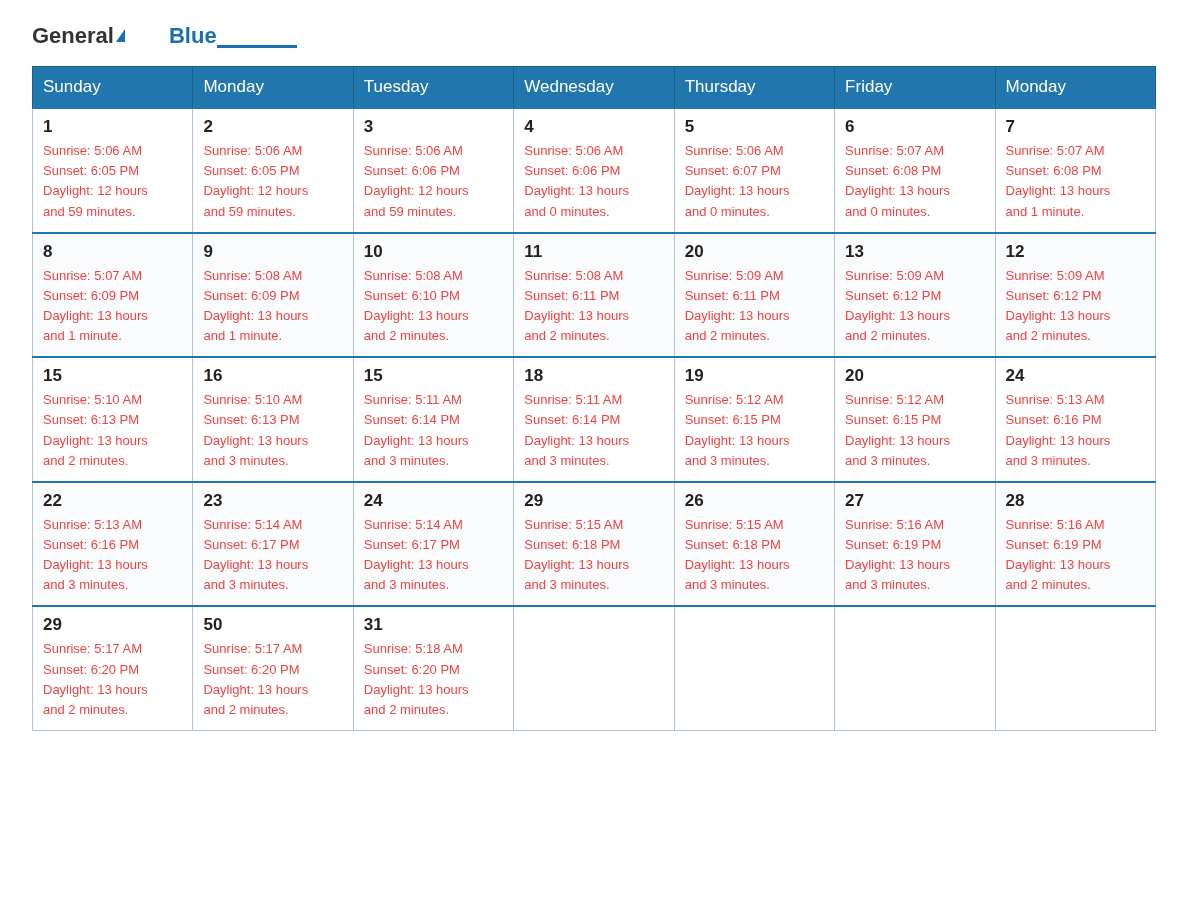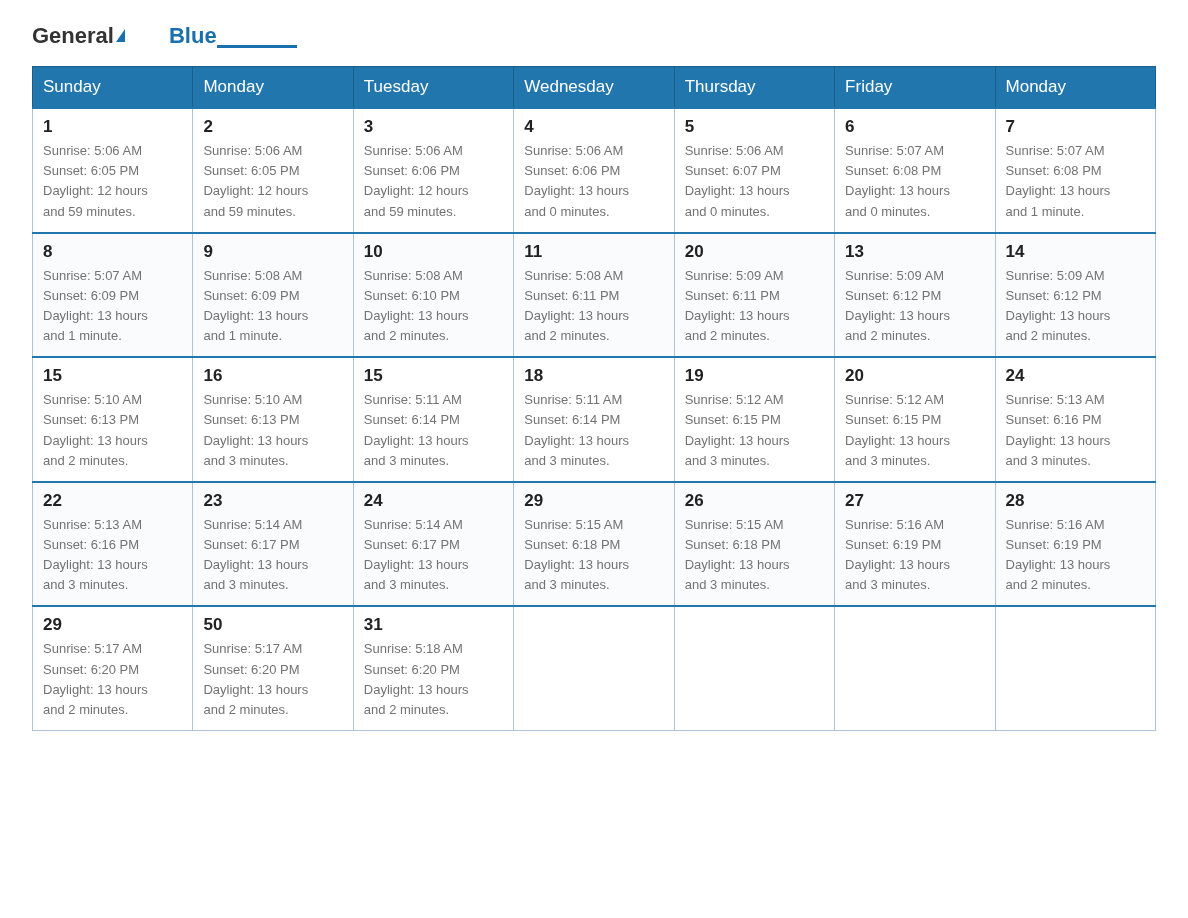--- a/index.html
+++ b/index.html
@@ -73,21 +73,21 @@
     }
     tbody tr td .day-num {
       font-size: 17px;
       font-weight: bold;
       color: #222;
       display: block;
       margin-bottom: 4px;
     }
     tbody tr td .day-info {
       font-size: 13px;
-      color: #737373;
+      color: #ef4444;
       line-height: 1.55;
     }
     tbody tr:nth-child(even) td {
       background: #f9fbfd;
     }
     .empty-cell {
       background: #fff !important;
     }
     
     tbody tr {
@@ -176,21 +176,21 @@
         </td>
         <td>
           <span class="day-num">20</span>
           <div class="day-info">Sunrise: 5:09 AM<br>Sunset: 6:11 PM<br>Daylight: 13 hours<br>and 2 minutes.</div>
         </td>
         <td>
           <span class="day-num">13</span>
           <div class="day-info">Sunrise: 5:09 AM<br>Sunset: 6:12 PM<br>Daylight: 13 hours<br>and 2 minutes.</div>
         </td>
         <td>
-          <span class="day-num">14</span>
+          <span class="day-num">12</span>
           <div class="day-info">Sunrise: 5:09 AM<br>Sunset: 6:12 PM<br>Daylight: 13 hours<br>and 2 minutes.</div>
         </td>
       </tr>
       <tr>
         <td>
           <span class="day-num">15</span>
           <div class="day-info">Sunrise: 5:10 AM<br>Sunset: 6:13 PM<br>Daylight: 13 hours<br>and 2 minutes.</div>
         </td>
         <td>
           <span class="day-num">16</span>

